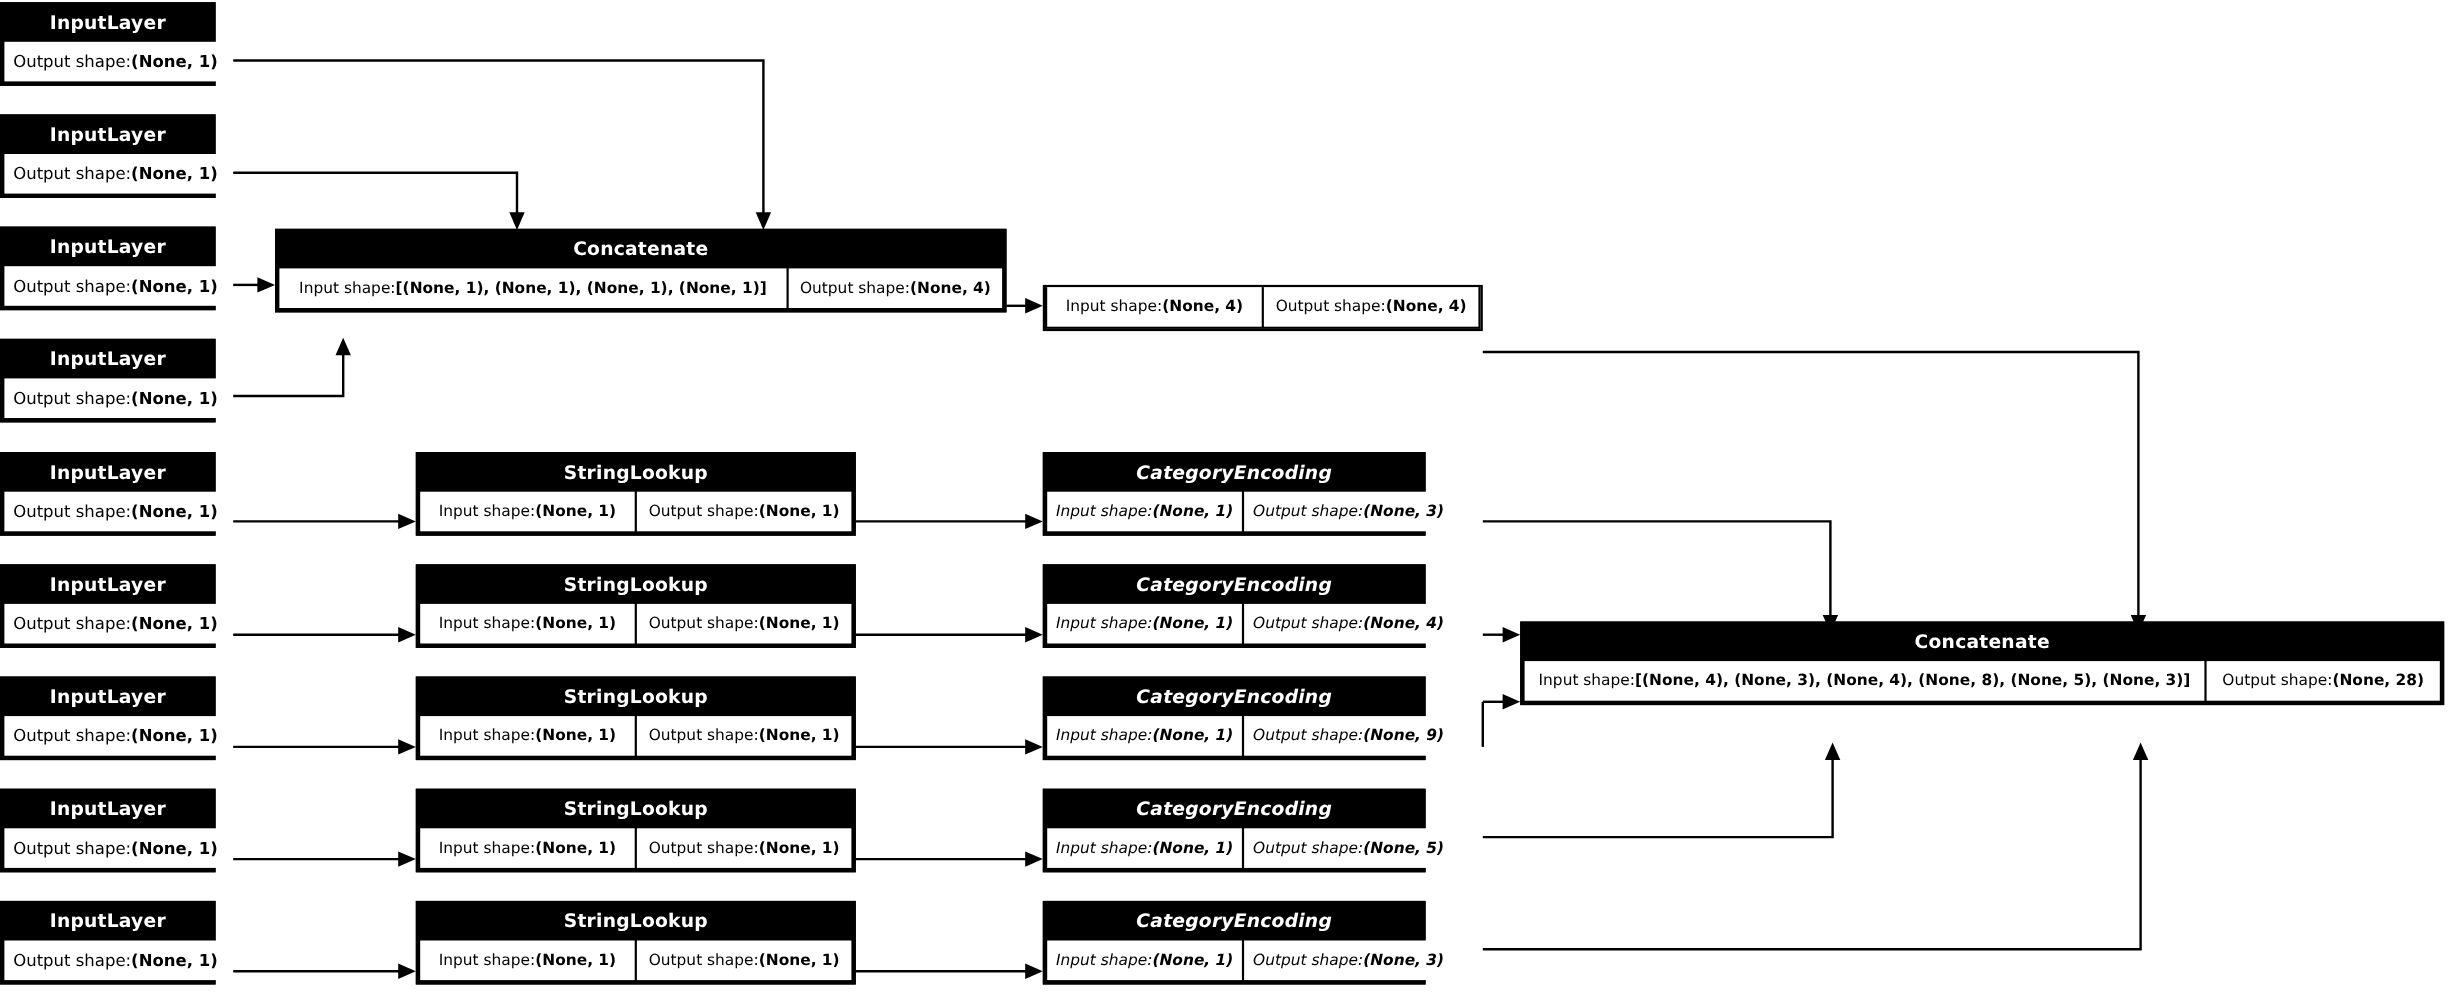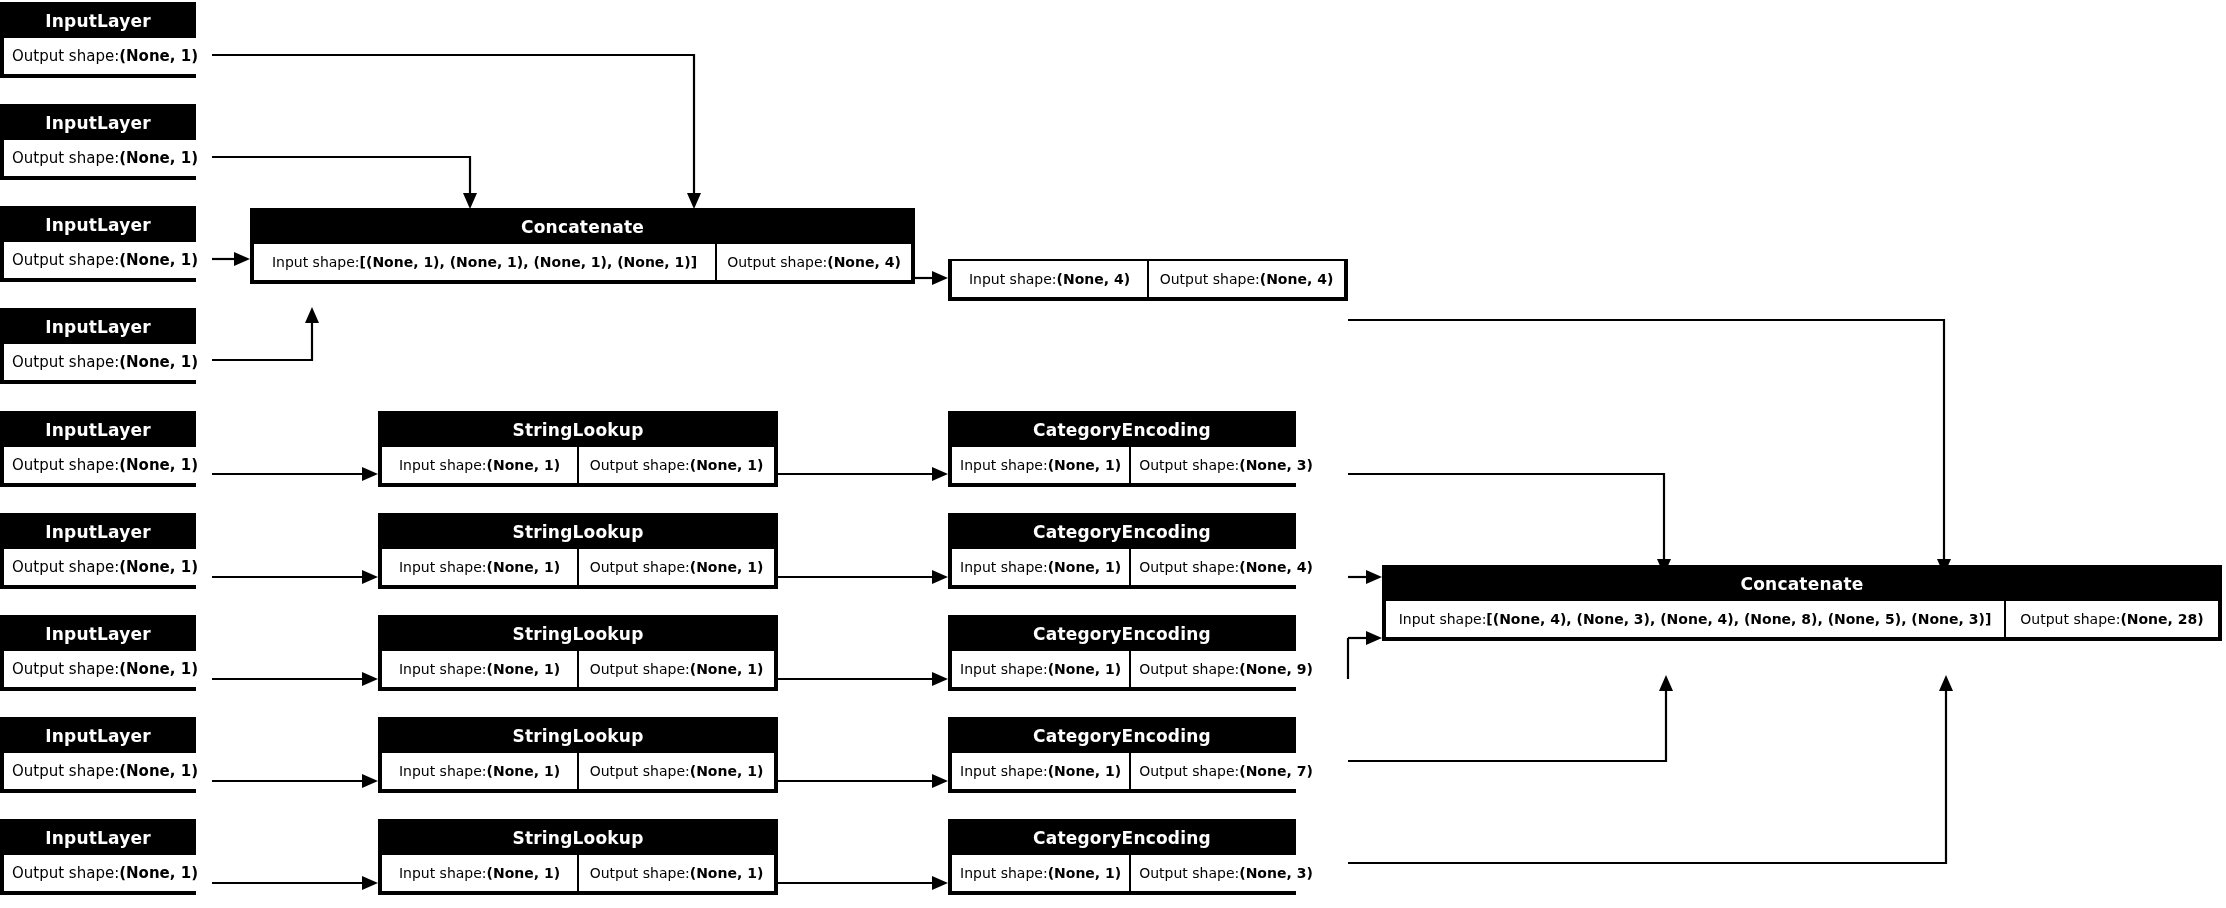--- a/index.html
+++ b/index.html
@@ -61,21 +61,21 @@
   .n-input  {width:196px;}
   .n-input .title{height:34px;font-size:17px;}
   .n-input .shapes{height:38px;}
   .n-input .cell{font-size:15px;}
 
   .n-mid{width:400px;}
   .n-mid .title{height:34px;font-size:17px;}
   .n-mid .shapes{height:38px;}
   .n-mid .cell{font-size:14px;}
 
-  .n-cat{width:348px;}
+  .n-cat{width:348px;font-style:italic;}
   .n-cat .title{height:34px;font-size:17px;}
   .n-cat .shapes{height:38px;}
   .n-cat .cell{font-size:14px;}
 
   .n-concat1{width:665px;}
   .n-concat1 .title{height:34px;font-size:17px;}
   .n-concat1 .shapes{height:38px;}
   .n-concat1 .cell{font-size:14px;}
   .n-concat1 .cell.inshape{flex:0 0 461px;}
 
@@ -371,21 +371,21 @@
   </div>
   <div class="node n-cat" style="left:948px;top:717px;">
     <div class="title">CategoryEncoding</div>
     <div class="shapes">
       <div class="cell">
           <span class="lbl">Input shape: </span>
           <b>(None, 1)</b>
         </div>
       <div class="cell">
           <span class="lbl">Output shape: </span>
-          <b>(None, 7)</b>
+          <b>(None, 5)</b>
         </div>
     </div>
   </div>
 
   <div class="node n-input" style="left:0px;top:819px;">
     <div class="title">InputLayer</div>
     <div class="shapes">
       <div class="cell">
           <span class="lbl">Output shape: </span>
           <b>(None, 1)</b>

